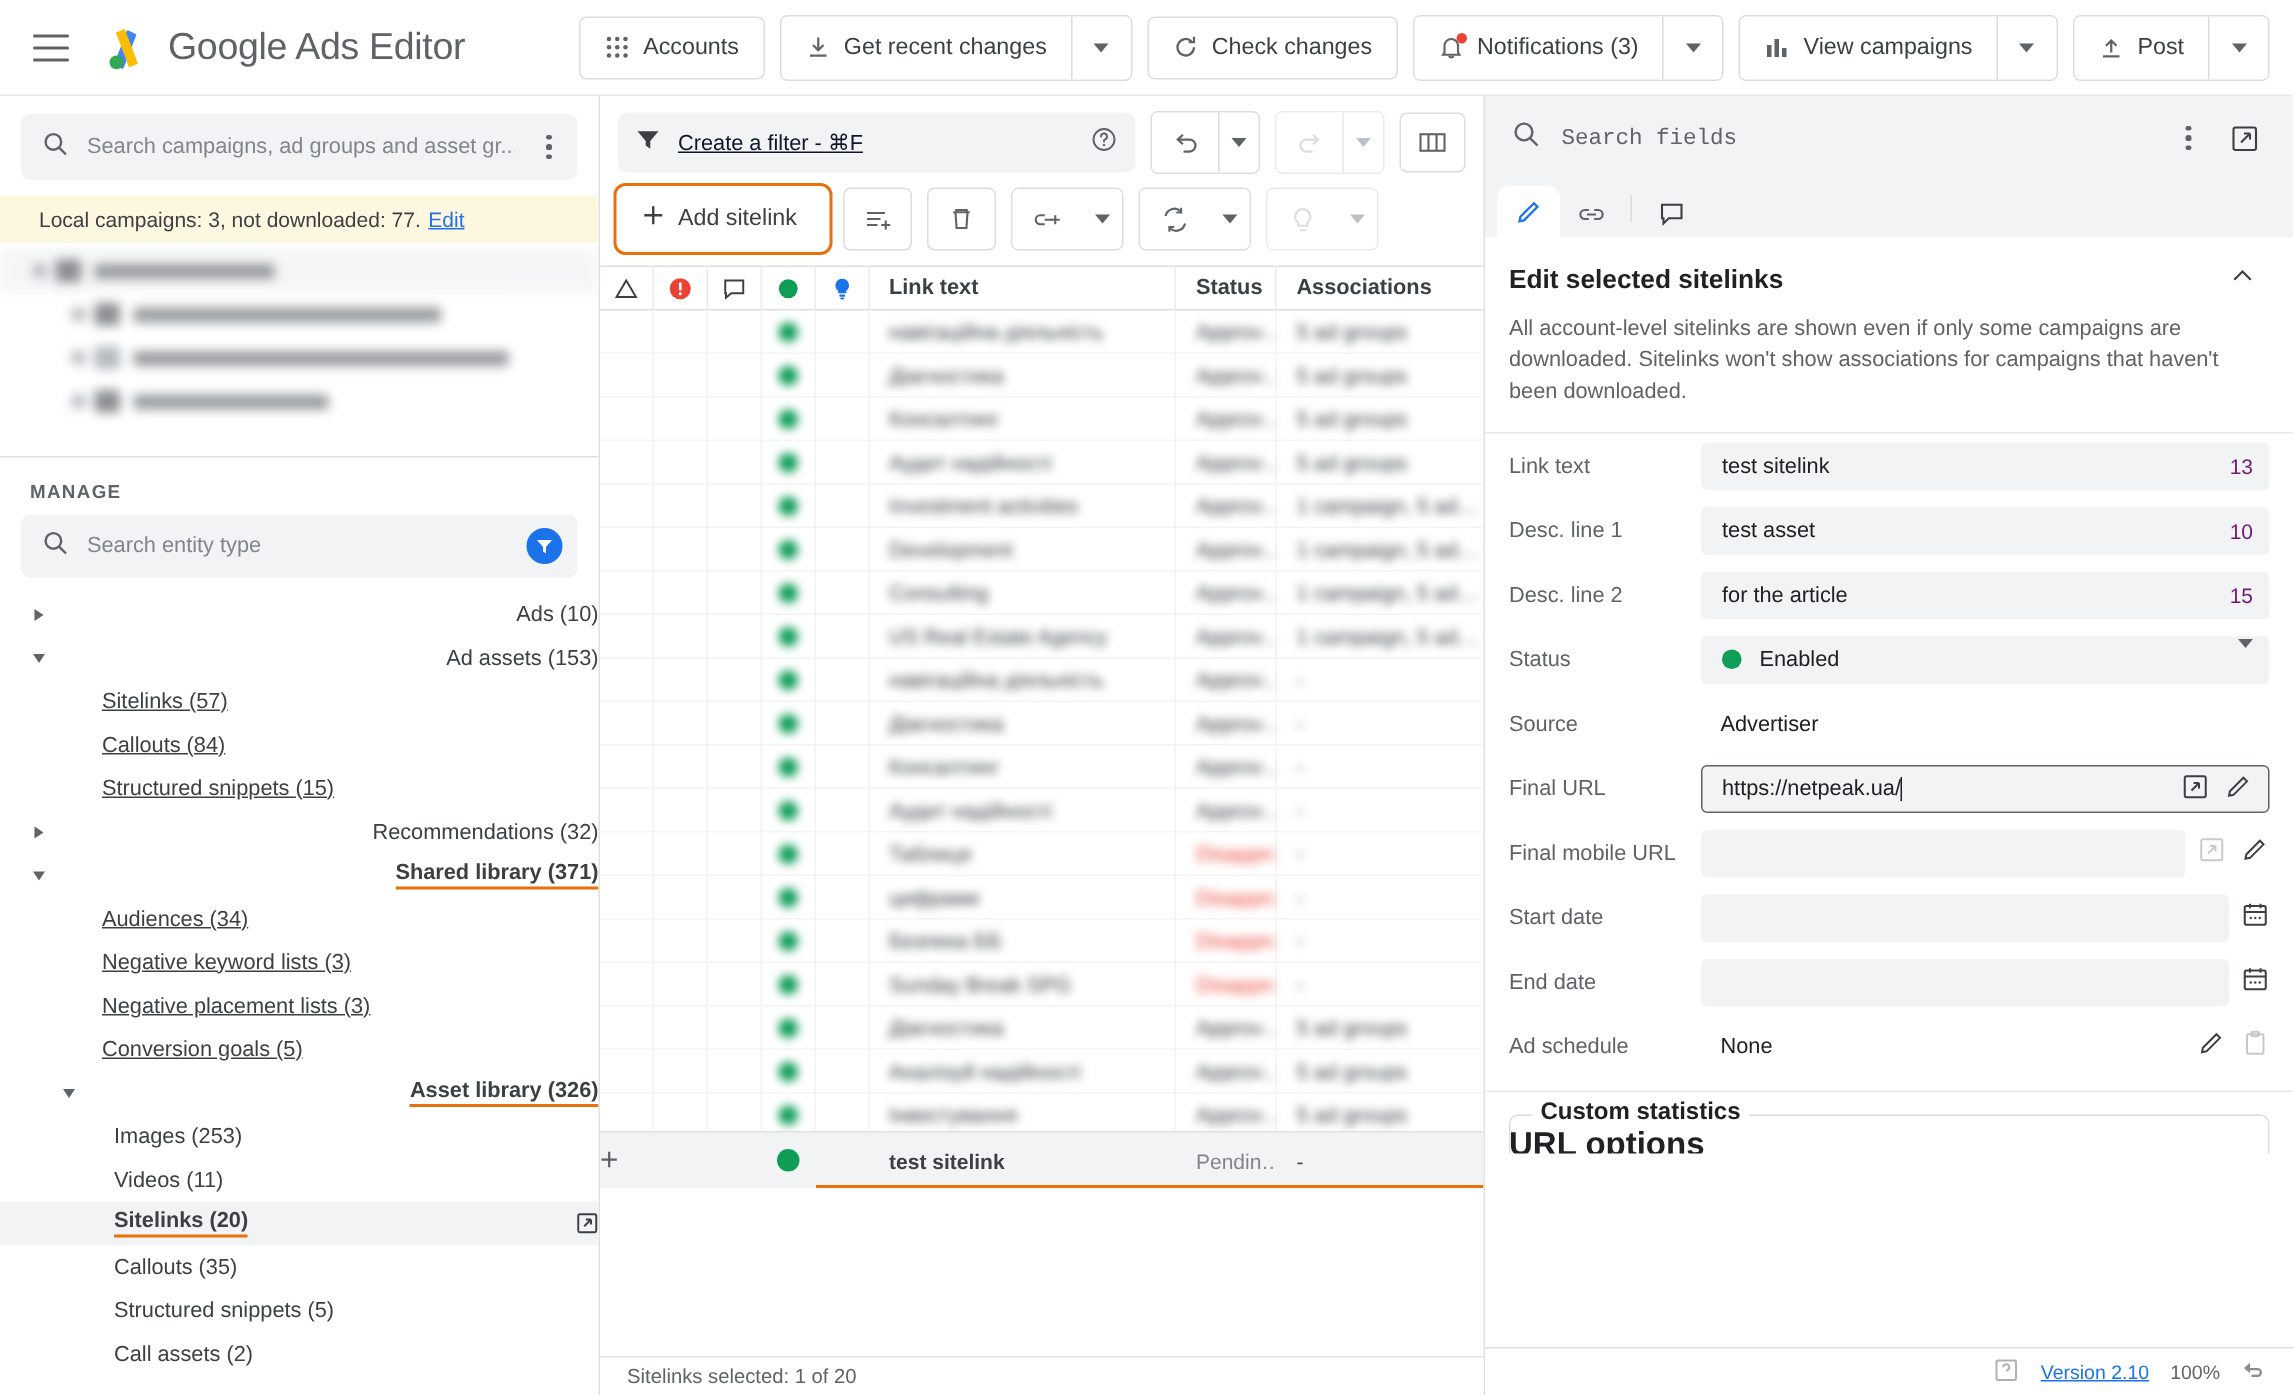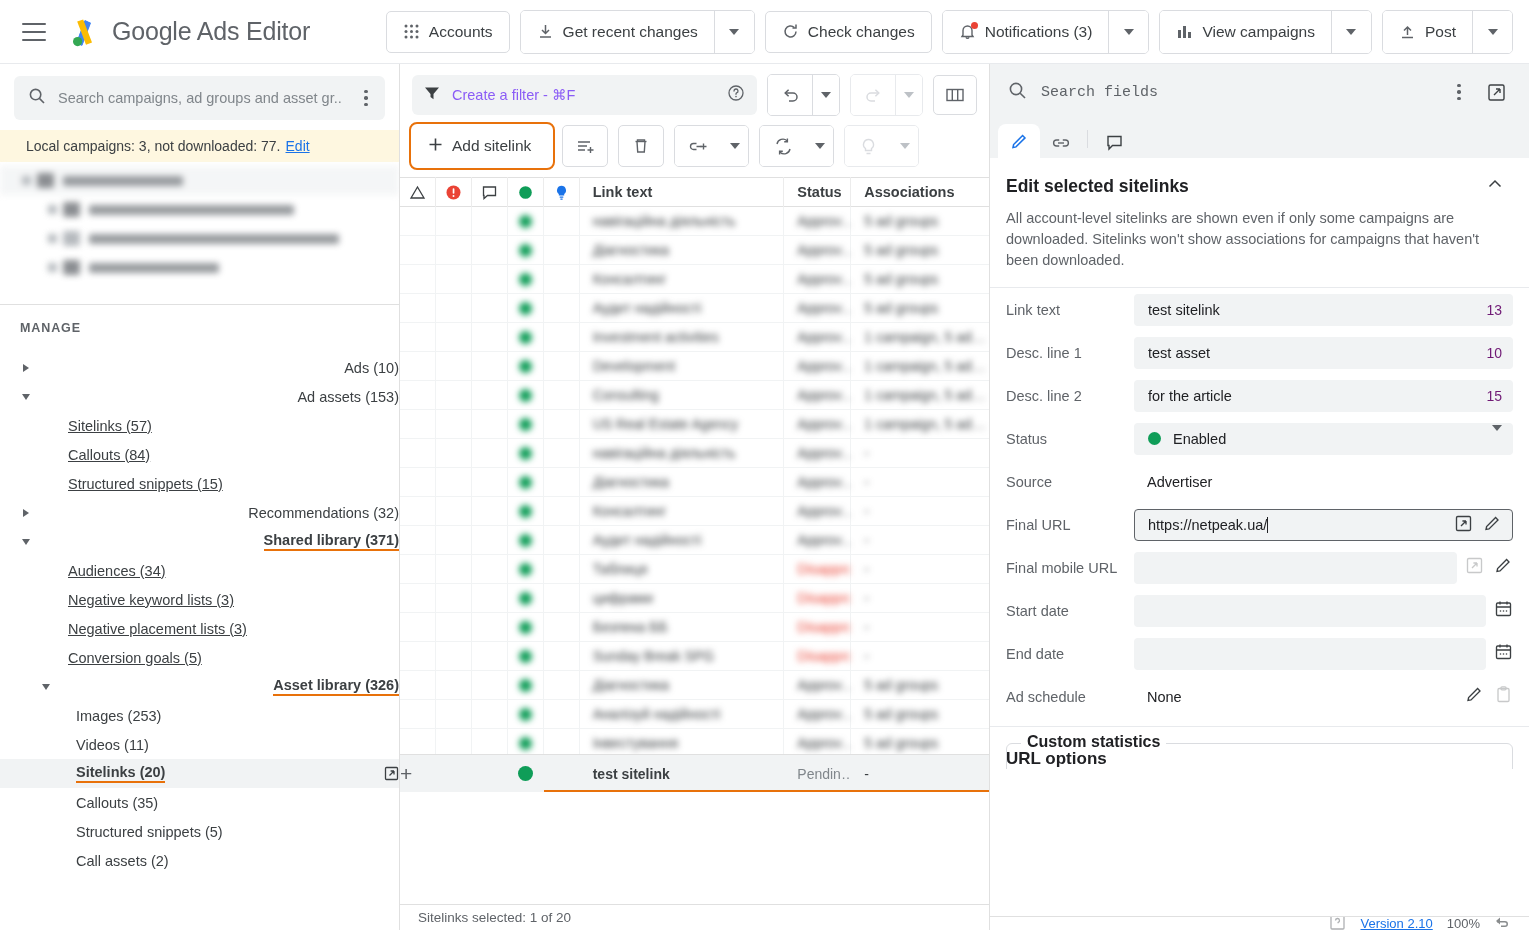--- a/index.html
+++ b/index.html
@@ -119,21 +119,21 @@
   
   .center {
     position: absolute; top: 64px; left: 400px; width: 590px; height: 866px;
     background: #fff; border-right: 1px solid #e0e0e0; overflow: hidden;
   }
   .filterrow { display: flex; align-items: center; padding: 10px 12px 0 12px; gap: 10px; }
   .filterfield {
     flex: 1; height: 40px; background: #f1f3f4; border-radius: 6px;
     display: flex; align-items: center; padding: 0 12px; gap: 12px;
   }
-  .filterfield .ph { flex: 1; font-size: 14.5px; color: #8b5cf6; }
+  .filterfield .ph { flex: 1; font-size: 14.5px; color: #0f172a; text-decoration: underline; }
   .iconbtn {
     width: 44px; height: 40px; border: 1px solid #dadce0; border-radius: 5px; background: #fff;
     display: flex; align-items: center; justify-content: center; cursor: pointer;
   }
   .grp { display: flex; border: 1px solid #dadce0; border-radius: 5px; overflow: hidden; }
   .grp > div { border: none; border-radius: 0; }
   .grp .arrowcell { width: 27px; height: 40px; display: flex; align-items: center; justify-content: center; border-left: 1px solid #dadce0; background: #fff; cursor: pointer; }
   .grp.disabled { border-color: #e8eaed; }
   .grp.disabled .arrowcell { border-left-color: #e8eaed; }
 
@@ -219,32 +219,32 @@
   .finput {
     flex: 1; height: 32px; background: #f1f3f4; border-radius: 4px; border: 1px solid transparent;
     display: flex; align-items: center; padding: 0 10px 0 13px; font-size: 14.5px; color: #202124;
   }
   .finput.focused { background: #f1f3f4; border: 1px solid #5f6368; }
   .finput .cnt { margin-left: auto; color: #701a75; font-size: 14px; }
   .fplain { flex: 1; font-size: 14.5px; color: #202124; padding-left: 13px; }
   .fi-icons { display: flex; align-items: center; gap: 10px; margin-left: 8px; }
   .cursor-bar { display: inline-block; width: 1px; height: 16px; background: #202124; vertical-align: -3px; }
 
-  .urlopt-title { font-size: 17px; font-weight: 700; color: #202124; padding: 22px 16px 8px 16px; }
+  .urlopt-title { font-size: 22px; font-weight: 700; color: #202124; padding: 22px 16px 8px 16px; }
   .customparams {
     position: absolute; left: 16px; right: 16px; bottom: -14px; height: 40px;
     border: 1px solid #dadce0; border-radius: 6px;
   }
   .customparams span {
     position: absolute; top: -11px; left: 14px; background: #fff; padding: 0 6px;
     font-size: 16px; font-weight: 700; color: #202124;
   }
 
   .rstatusbar {
-    position: absolute; bottom: 0; left: 990px; width: 539px; height: 14px;
+    position: absolute; bottom: 0; left: 990px; width: 539px; height: 32px;
     border-top: 1px solid #e0e0e0; background: #fff; display: flex; align-items: center;
     justify-content: flex-end; gap: 14px; padding-right: 18px; font-size: 13px; color: #5f6368;
     overflow: hidden;
   }
   .rstatusbar a { color: #1a73e8; }
 </style>
 </head>
 <body>
 
 <div class="topbar">
@@ -401,20 +401,34 @@
         <span class="tri" style="margin-left:48px"></span>
         <span class="sq"></span>
         <span class="tx" style="width:130px"></span>
       </div>
   </div>
 
   <div class="divline"></div>
 
   <div class="manage-label">MANAGE</div>
 
+  <div class="entitysearch">
+    <span>
+      <svg width="18" height="18" viewBox="0 0 18 18" fill="none" stroke="#5f6368" stroke-width="1.6">
+          <circle cx="7.6" cy="7.6" r="5.2"></circle>
+          <path d="M11.4 11.4L16 16"></path>
+        </svg>
+    </span>
+    <input placeholder="Search entity type" style="">
+    <div class="filter-chip">
+      <svg width="12" height="12" viewBox="0 0 12 12" fill="#fff">
+          <path d="M1 2h10L7 6.6V11L5 9.6V6.6z"></path>
+        </svg>
+    </div>
+  </div>
 
   <div class="nav" id="nav-list">
       <div class="nav-item ind1">
         <span class="arw">
           <span class="arw-r"></span>
         </span>
         <span class="lbl">Ads (10)</span>
       </div>
       <div class="nav-item ind1">
         <span class="arw">

